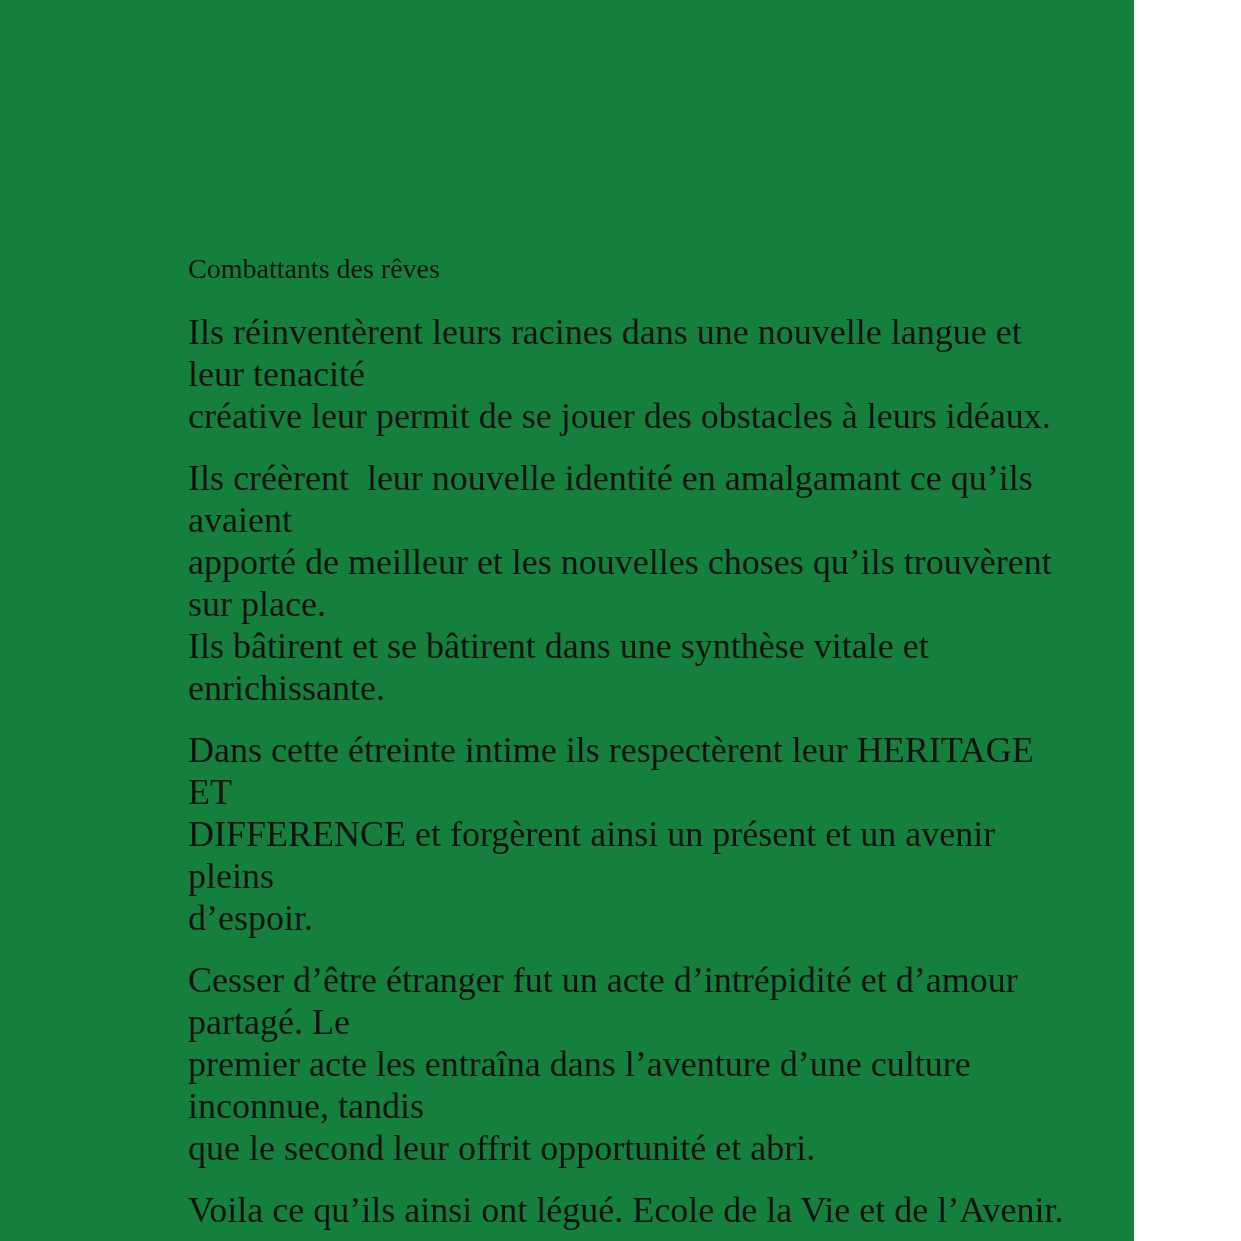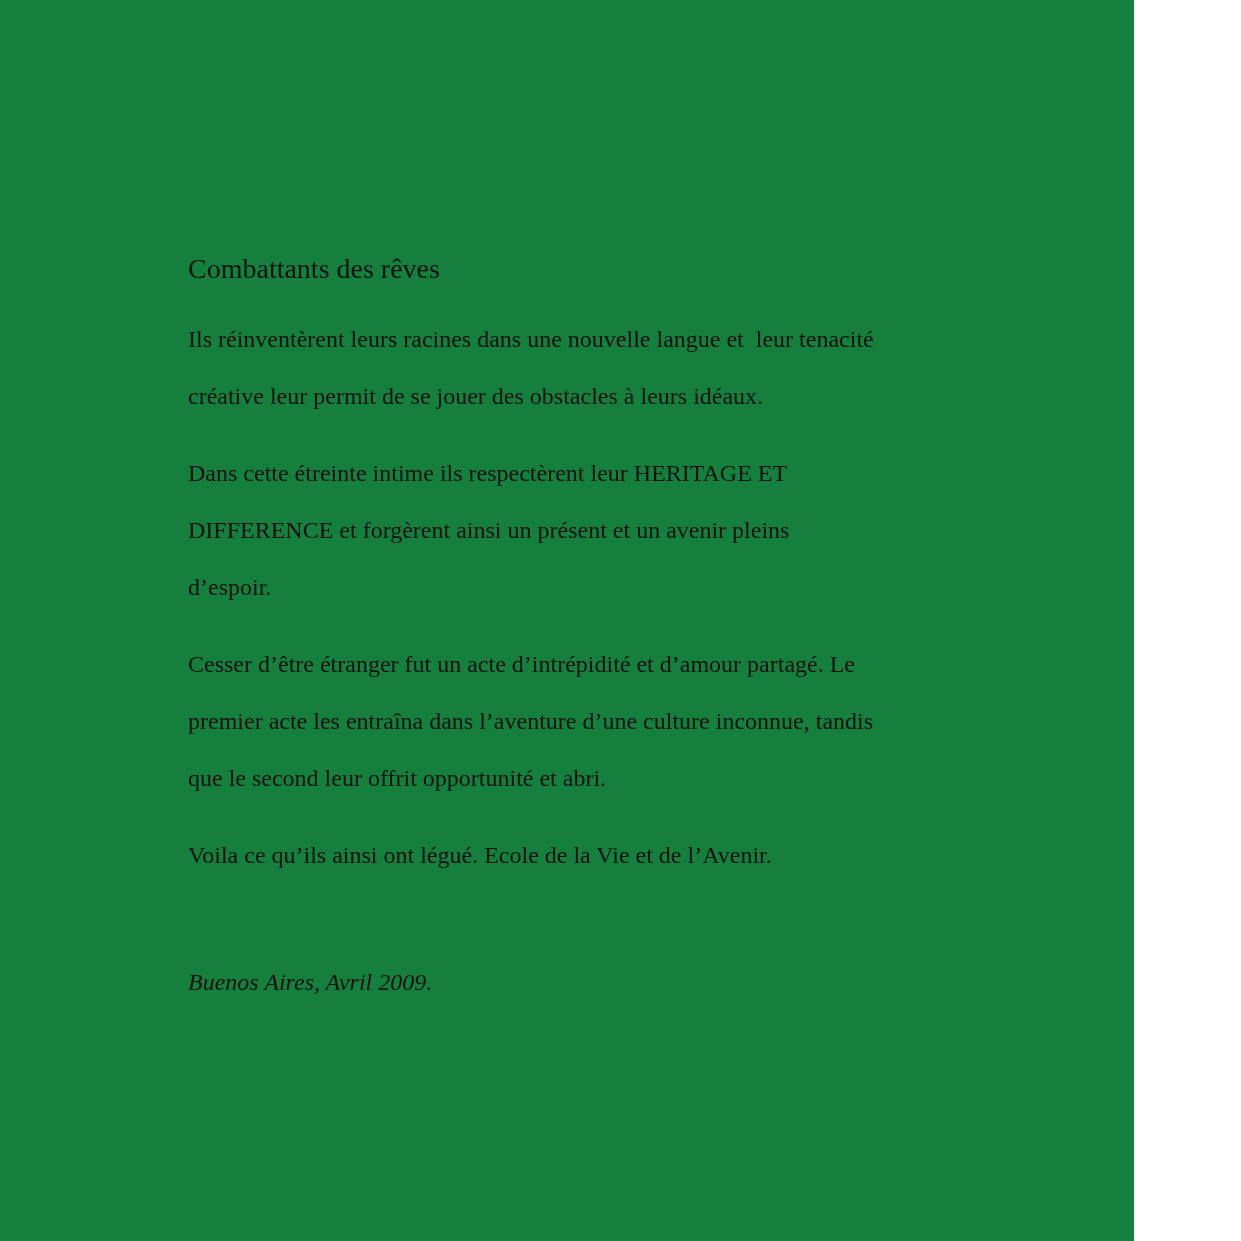--- a/index.html
+++ b/index.html
@@ -22,40 +22,43 @@
     background: #15803d;
   }
   .doc-title {
     font-size: 28px;
     font-weight: normal;
     line-height: 42px;
     margin: 0 0 21px 0;
     white-space: pre-wrap;
   }
   .para {
-    font-size: 24px;
-    line-height: 57px;
+    font-size: 36px;
+    line-height: 42px;
     margin: 0 0 20px 0;
     white-space: pre-wrap;
     max-width: 1000px;
   }
   .signature {
     margin-top: 70px;
     font-style: italic;
   }
 </style>
 </head>
 <body>
 
 <div class="page">
   <h1 class="doc-title">Combattants des rêves</h1>
 
   <p class="para">Ils réinventèrent leurs racines dans une nouvelle langue et  leur tenacité
 créative leur permit de se jouer des obstacles à leurs idéaux.</p>
 
+  <p class="para">Ils créèrent  leur nouvelle identité en amalgamant ce qu’ils avaient
+apporté de meilleur et les nouvelles choses qu’ils trouvèrent sur place.
+Ils bâtirent et se bâtirent dans une synthèse vitale et enrichissante.</p>
 
   <p class="para">Dans cette étreinte intime ils respectèrent leur HERITAGE ET
 DIFFERENCE et forgèrent ainsi un présent et un avenir pleins
 d’espoir.</p>
 
   <p class="para">Cesser d’être étranger fut un acte d’intrépidité et d’amour partagé. Le
 premier acte les entraîna dans l’aventure d’une culture inconnue, tandis
 que le second leur offrit opportunité et abri.</p>
 
   <p class="para">Voila ce qu’ils ainsi ont légué. Ecole de la Vie et de l’Avenir.</p>

